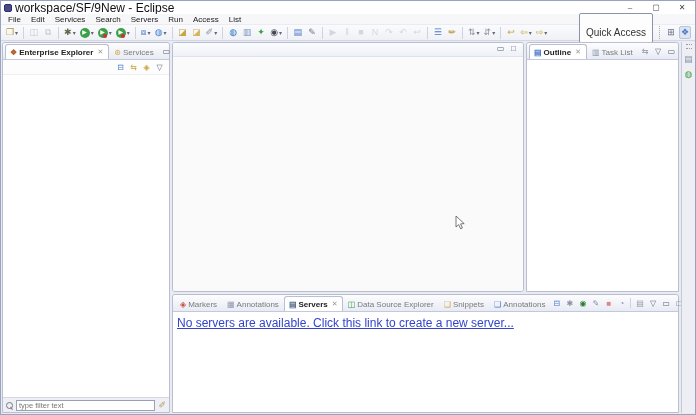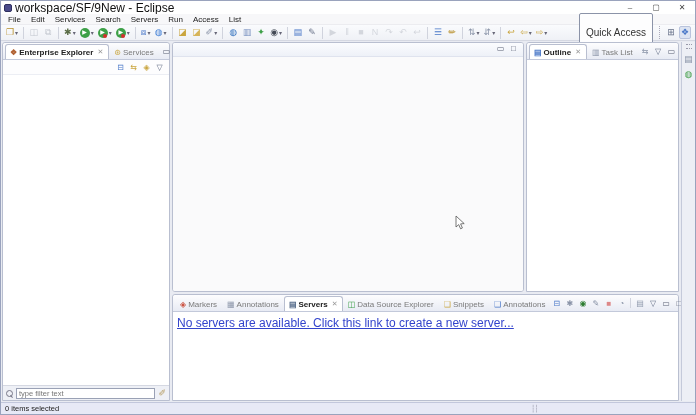--- a/index.html
+++ b/index.html
@@ -414,21 +414,17 @@
       <span class="dock-grip"></span>
     <span class="dockbtn">
           <span style="color: rgb(138, 148, 168);">▤</span>
         </span>
         <span class="dockbtn">
           <span style="color: rgb(63, 157, 69);">◍</span>
         </span>
       </div>
   </div>
 
-  <div class="statusbar">
-    <span class="status-text">0 items selected</span>
-    <span class="status-grip">┆┆</span>
-  </div>
 
   <svg class="cursor" width="12" height="16" viewBox="0 0 12 16">
     <path d="M1,1 L1,12 L3.7,9.6 L5.6,13.8 L7.4,13 L5.6,8.9 L9.2,8.6 Z" fill="#fff" stroke="#555" stroke-width="0.8"></path>
   </svg>
 </div>
 
 </body></html>

